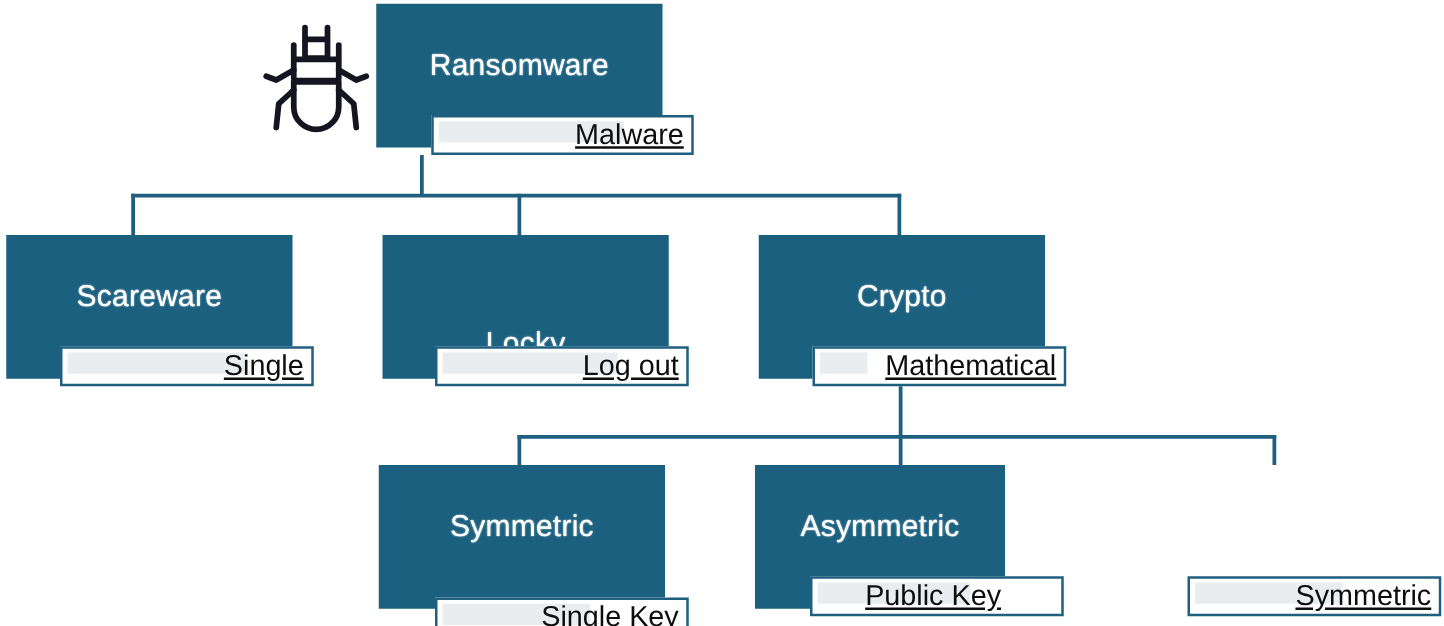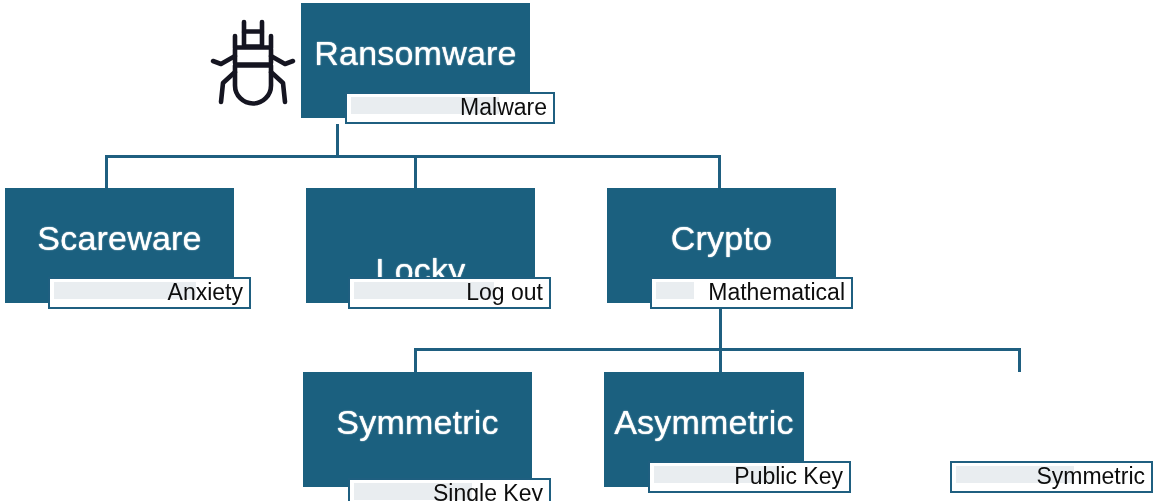--- a/index.html
+++ b/index.html
@@ -24,21 +24,21 @@
   .node-box {
     position: absolute;
     box-sizing: border-box;
     background: #1b607f;
     display: flex;
     align-items: center;
     justify-content: center;
     color: #ffffff;
   }
   .node-title {
-    font-size: 34px;
+    font-size: 24px;
     font-weight: 400;
     line-height: 1;
     color: #ffffff;
     letter-spacing: 0.2px;
     white-space: nowrap;
     padding-bottom: 16px;
     text-shadow:
        0 0 1px rgba(255,255,255,0.9),
        0 0 2px rgba(255,255,255,0.35);
   }
@@ -64,20 +64,21 @@
   .label-text {
     position: relative;
     z-index: 2;
     font-size: 23px;
     font-weight: 400;
     line-height: 1;
     color: #0d0d0d;
     white-space: nowrap;
     padding-right: 6px;
     padding-bottom: 1px;
+    text-decoration: underline;
   }
 
   
   .conn {
     position: absolute;
     background: #1f5f80;
   }
   .conn-v { width: 3px; }
   .conn-h { height: 3px; }
 
@@ -131,21 +132,21 @@
   <div class="conn conn-h" style="left:105px; top:155px; width:616px;"></div>
   <div class="conn conn-v" style="left:105px; top:155px; height:34px;"></div>
   <div class="conn conn-v" style="left:414px; top:155px; height:34px;"></div>
   <div class="conn conn-v" style="left:718px; top:155px; height:34px;"></div>
 
   <div class="node-box" style="left:5px; top:188px; width:229px; height:115px;">
     <span class="node-title">Scareware</span>
   </div>
   <div class="label-box" style="left:48px; top:277px; width:203px; height:32px;">
     <span class="inset-bar" style="width:142px;"></span>
-    <span class="label-text">Anxiety</span>
+    <span class="label-text">Single</span>
   </div>
 
   <div class="node-box" style="left:306px; top:188px; width:229px; height:115px;align-items:flex-end;">
     <span class="node-title">Locky</span>
   </div>
   <div class="label-box" style="left:348px; top:277px; width:203px; height:32px;">
     <span class="inset-bar" style="width:140px;"></span>
     <span class="label-text">Log out</span>
   </div>
 
@@ -167,21 +168,21 @@
     <span class="node-title">Symmetric</span>
   </div>
   <div class="label-box" style="left:348px; top:478px; width:203px; height:32px;">
     <span class="inset-bar" style="width:118px;"></span>
     <span class="label-text">Single Key</span>
   </div>
 
   <div class="node-box" style="left:604px; top:372px; width:200px; height:115px;">
     <span class="node-title">Asymmetric</span>
   </div>
-  <div class="label-box" style="left:648px; top:461px; width:203px; height:32px;">
+  <div class="label-box" style="left:648px; top:461px; width:203px; height:32px;justify-content:center;">
     <span class="inset-bar" style="width:122px;"></span>
     <span class="label-text">Public Key</span>
   </div>
 
   <div class="label-box" style="left:950px; top:461px; width:203px; height:32px;">
     <span class="inset-bar" style="width:118px;"></span>
     <span class="label-text">Symmetric</span>
   </div>
 
 </div>

